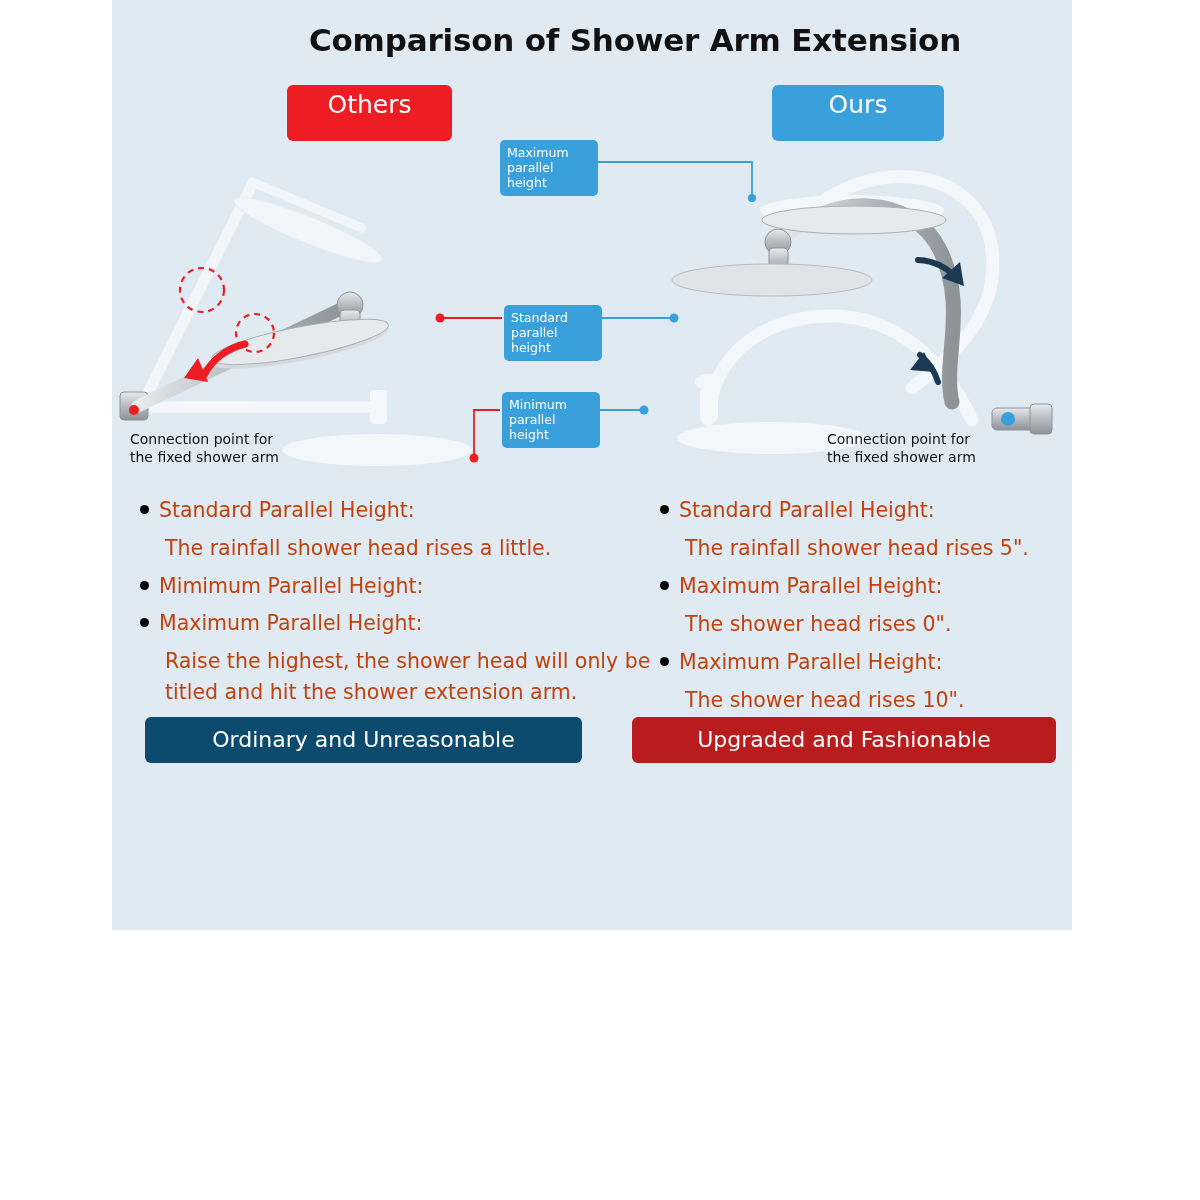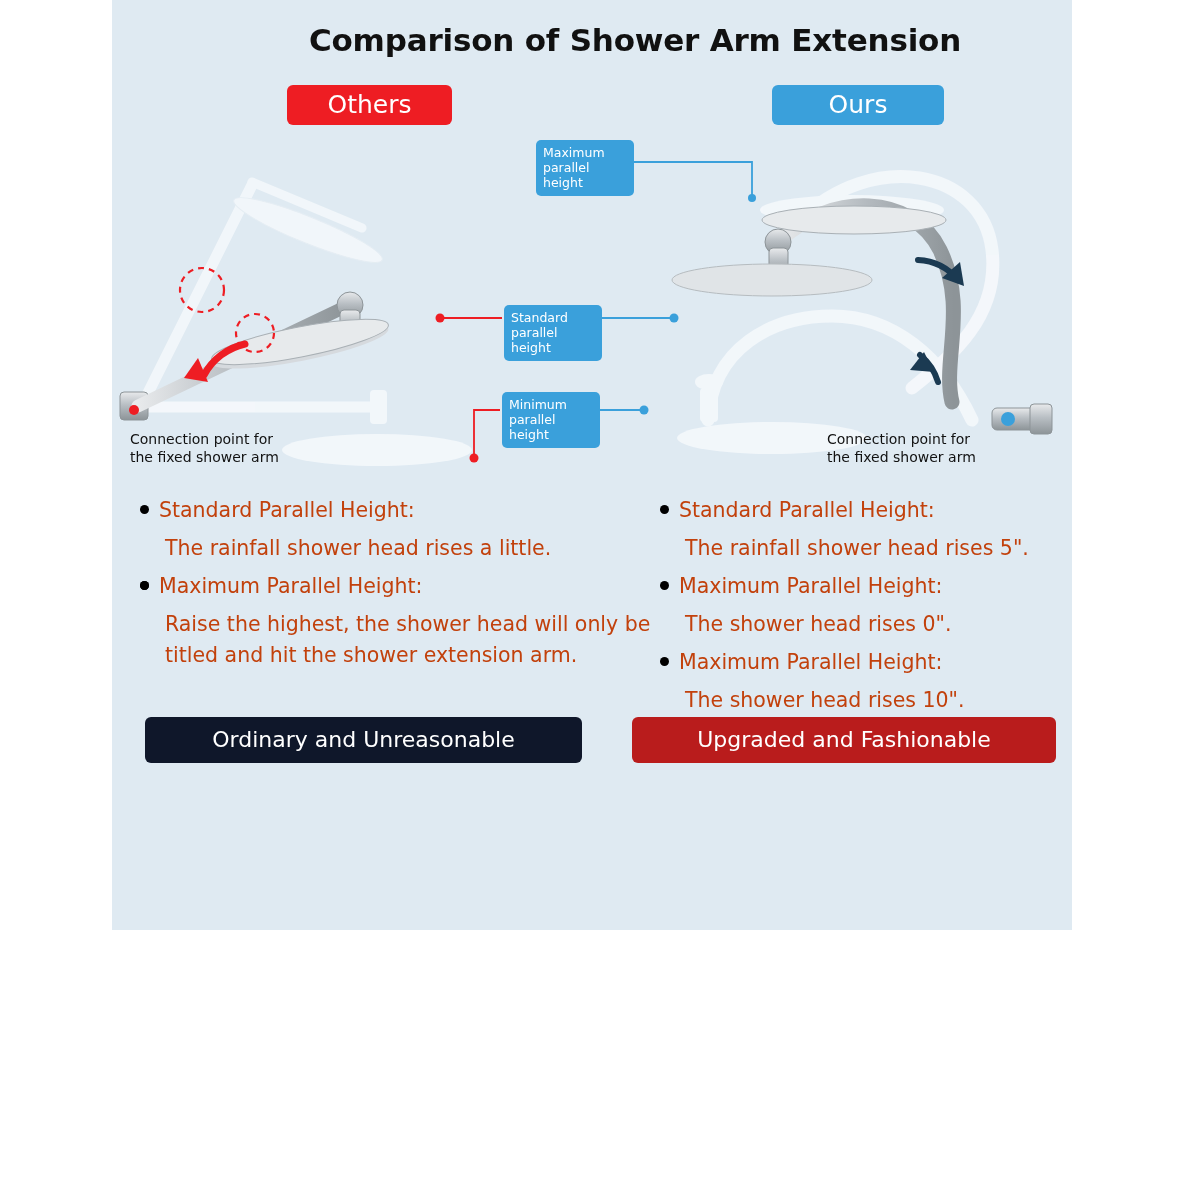--- a/index.html
+++ b/index.html
@@ -37,21 +37,21 @@
     letter-spacing: -0.2px;
     padding-left: 43px;
   }
   .tag {
     position: absolute;
     border-radius: 6px;
     text-align: center;
     color: #ffffff;
     font-size: 25px;
     line-height: 40px;
-    height: 40px;
+    height: 56px;
   }
   .tag-others {
     left: 175px;
     top: 85px;
     width: 165px;
     background: #ee1d23;
   }
   .tag-ours {
     left: 628px;
     top: 85px;
@@ -70,21 +70,21 @@
   .callout {
     position: absolute;
     background: #3aa0db;
     color: #ffffff;
     border-radius: 5px;
     font-size: 12.5px;
     line-height: 15px;
     padding: 5px 7px 6px 7px;
     width: 84px;
   }
-  .callout.max { left: 388px; top: 20px; margin-left: 36px; }
+  .callout.max { left: 388px; top: 20px; }
   .callout.std { left: 392px; top: 185px; }
   .callout.min { left: 390px; top: 272px; }
 
   .conn-label {
     position: absolute;
     font-size: 14px;
     line-height: 18px;
     color: #111111;
   }
   .conn-left { left: 18px; top: 310px; }
@@ -123,21 +123,21 @@
     border-radius: 6px;
     color: #ffffff;
     font-size: 22px;
     line-height: 46px;
     text-align: center;
   }
   .banner-left {
     left: 33px;
     top: 717px;
     width: 437px;
-    background: #0f172a;
+    background: #0c4a6e;
   }
   .banner-right {
     left: 520px;
     top: 717px;
     width: 424px;
     background: #b91c1c;
   }
   svg.art { position: absolute; left: 0; top: 0; }
 </style>
 </head>
@@ -270,20 +270,21 @@
     </div>
 
     <div class="col col-left">
       <div class="bullet-item">
         <span class="dot"></span>
         <div class="bullet-head">Standard Parallel Height:</div>
         <div class="bullet-body">The rainfall shower head rises a little.</div>
       </div>
       <div class="bullet-item">
         <span class="dot"></span>
+        <div class="bullet-head">Mimimum Parallel Height:</div>
       </div>
       <div class="bullet-item">
         <span class="dot"></span>
         <div class="bullet-head">Maximum Parallel Height:</div>
         <div class="bullet-body">Raise the highest, the shower head will only be titled and hit the shower extension arm.</div>
       </div>
     </div>
 
     <div class="col col-right">
       <div class="bullet-item">

